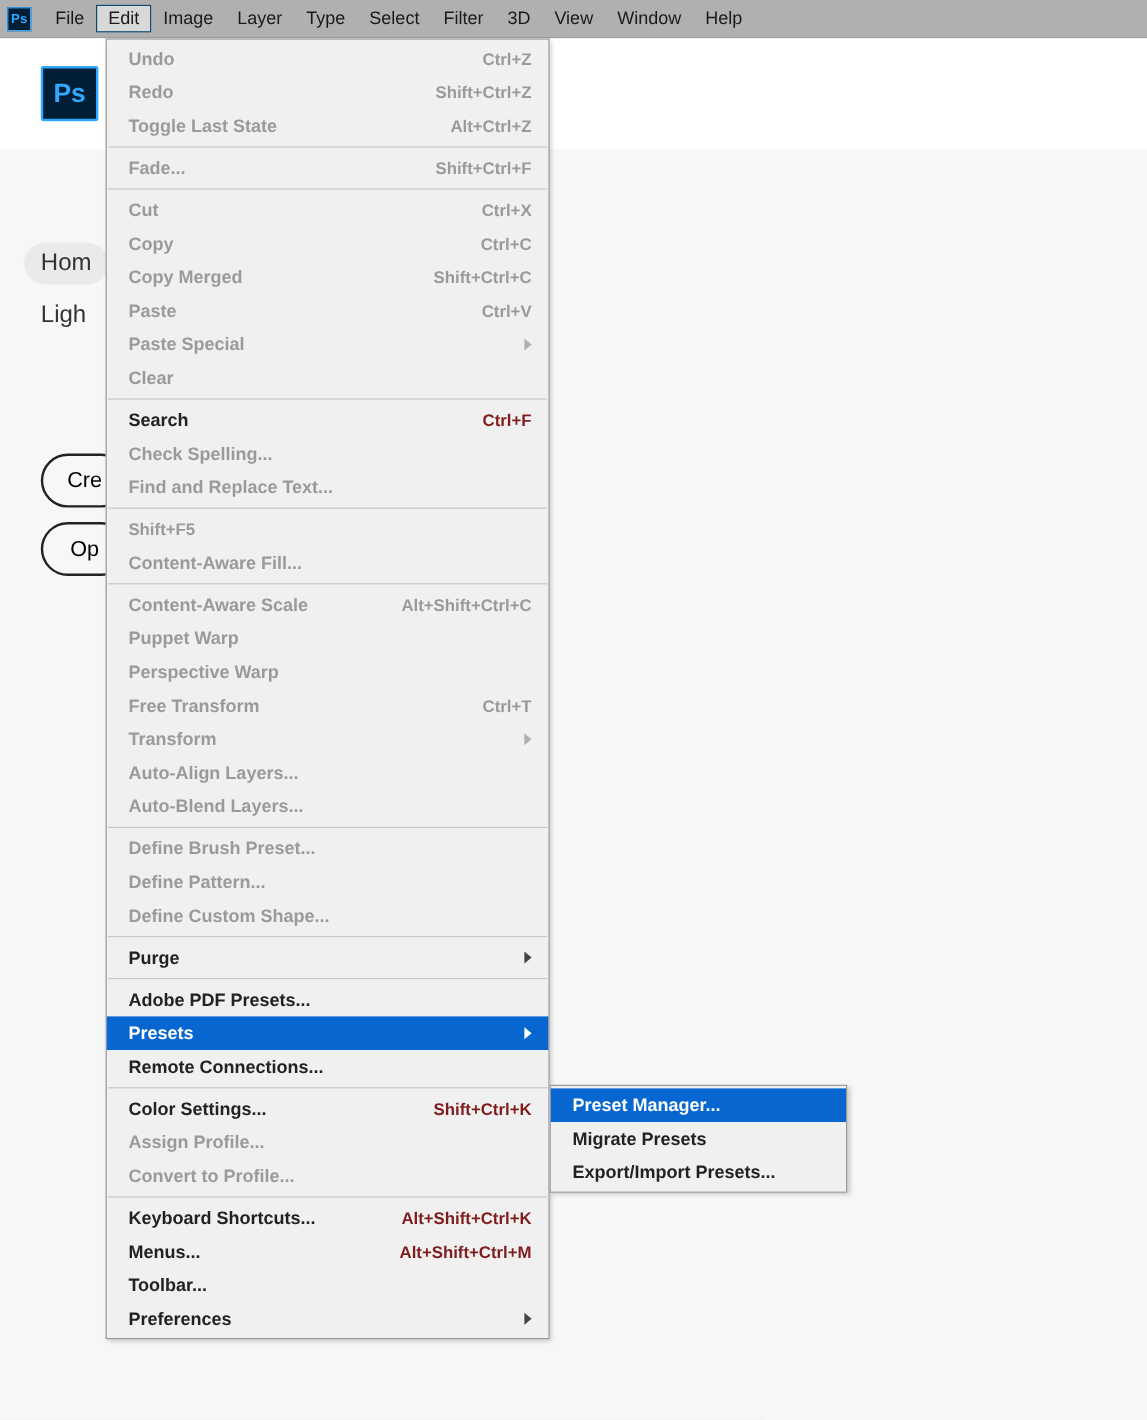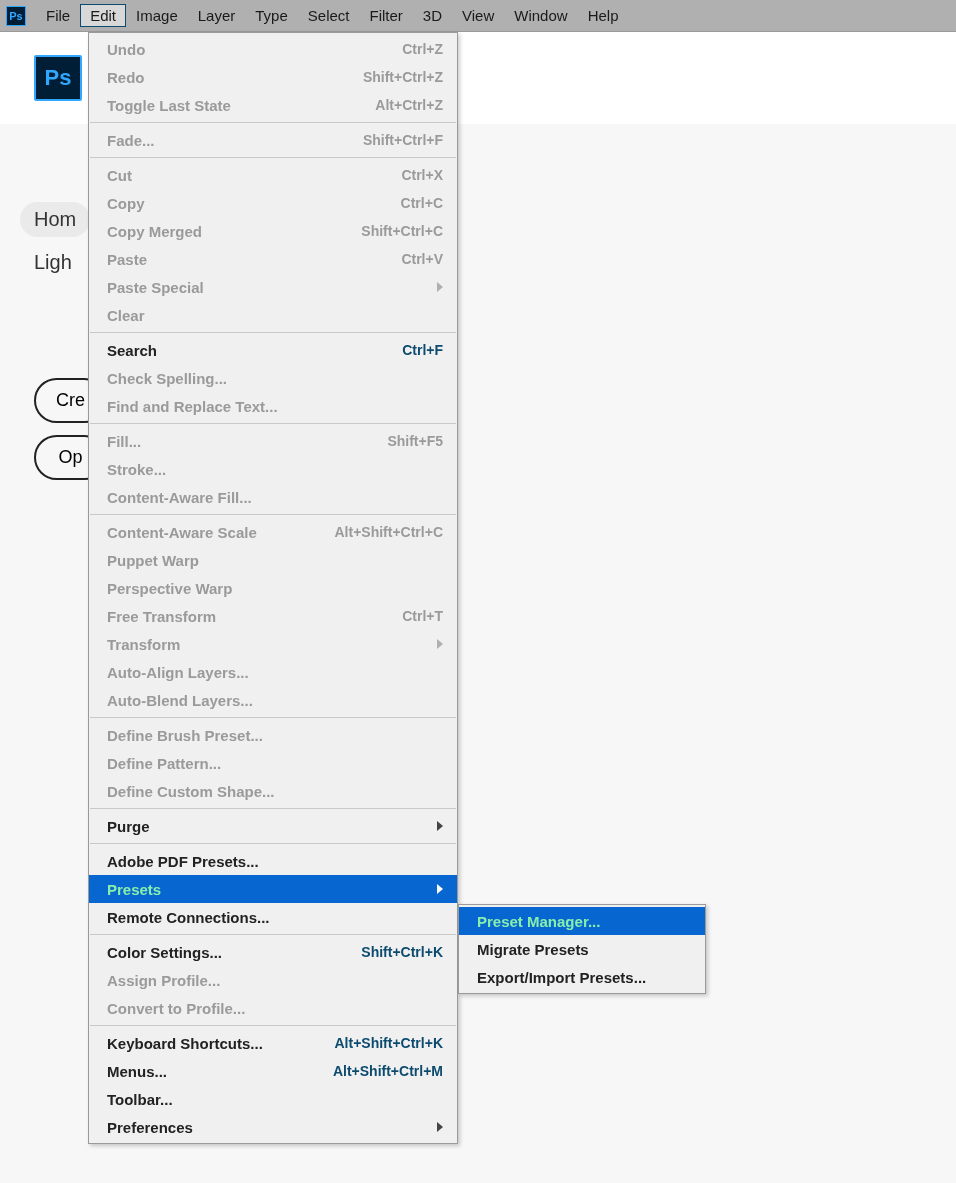--- a/index.html
+++ b/index.html
@@ -126,29 +126,29 @@
   .dd-row {
     display: flex;
     align-items: center;
     height: 28px;
     padding: 0 14px 0 18px;
     color: #222;
     position: relative;
     font-weight: bold;
   }
   .dd-row .label { flex: 1; text-align: left; }
-  .dd-row .shortcut { color: #0c4a6e; font-size: 14px; }
+  .dd-row .shortcut { color: #7f1d1d; font-size: 14px; }
   .dd-row.disabled .label,
   .dd-row.disabled .shortcut { color: #9a9a9a; }
   .dd-row.highlight {
     background: #0866d0;
     color: #fff;
   }
   .dd-row.highlight .label,
-  .dd-row.highlight .shortcut { color: #86efac; }
+  .dd-row.highlight .shortcut { color: #ffffff; }
   .dd-sep {
     height: 1px;
     background: #c8c8c8;
     margin: 3px 1px;
   }
   .arrow {
     width: 0; height: 0;
     border-top: 5px solid transparent;
     border-bottom: 5px solid transparent;
     border-left: 6px solid #444;
@@ -239,25 +239,21 @@
       <span class="shortcut">Ctrl+F</span>
     </div>
     <div class="dd-row disabled">
       <span class="label">Check Spelling...</span>
     </div>
     <div class="dd-row disabled">
       <span class="label">Find and Replace Text...</span>
     </div>
     <div class="dd-sep"></div>
     <div class="dd-row disabled">
-      <span class="label">Fill...</span>
       <span class="shortcut">Shift+F5</span>
-    </div>
-    <div class="dd-row disabled">
-      <span class="label">Stroke...</span>
     </div>
     <div class="dd-row disabled">
       <span class="label">Content-Aware Fill...</span>
     </div>
     <div class="dd-sep"></div>
     <div class="dd-row disabled">
       <span class="label">Content-Aware Scale</span>
       <span class="shortcut">Alt+Shift+Ctrl+C</span>
     </div>
     <div class="dd-row disabled">

